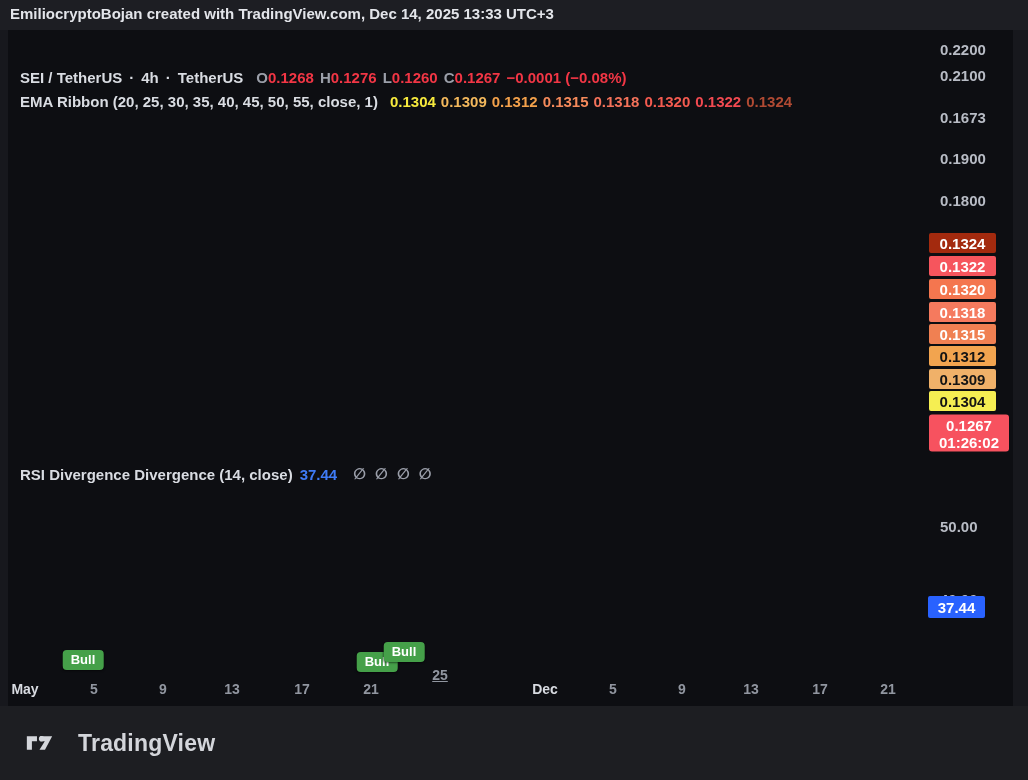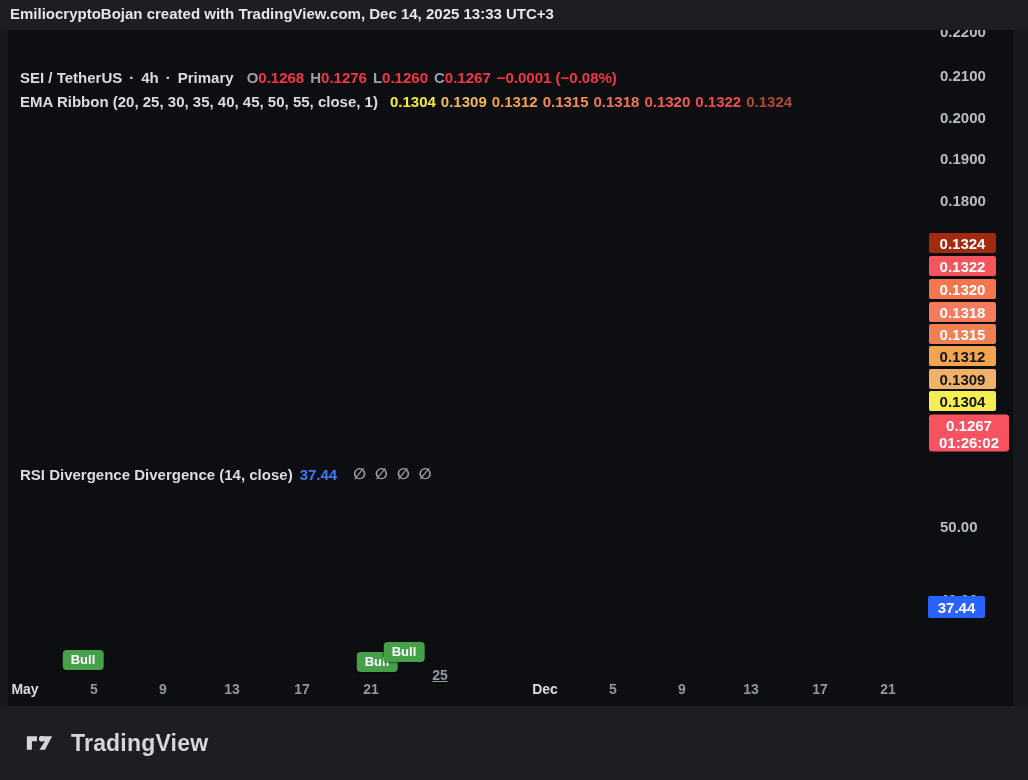--- a/index.html
+++ b/index.html
@@ -14,21 +14,21 @@
   .legend .val{font-weight:700;}
   .ohlc-k{color:#9b9fa9;font-weight:700;margin-left:6px;}
   .axis-label{position:absolute;left:932px;font-size:15px;font-weight:600;color:#b8bcc5;transform:translateY(-50%);z-index:4;}
   .chip{position:absolute;left:921px;width:67px;height:20px;border-radius:2px;font-size:15px;font-weight:700;display:flex;align-items:center;justify-content:center;transform:translateY(-50%);z-index:4;}
   .chip.current{width:80px;height:37px;flex-direction:column;line-height:17px;border-radius:3px;}
   .chip.rsi{width:57px;height:22px;border-radius:2px;}
   .time-label{position:absolute;font-size:14px;font-weight:600;color:#9196a0;transform:translateX(-50%);z-index:4;}
   .time-label.major{color:#d8dbe1;font-weight:700;}
   .bull{position:absolute;transform:translate(-50%,-50%);background:#45a049;color:#fff;font-size:13px;font-weight:700;padding:2px 8px 3px;border-radius:4px;z-index:4;box-shadow:0 1px 2px rgba(0,0,0,.5);}
   .footer{position:absolute;left:0;top:706px;width:1028px;height:74px;background:#1d1e22;z-index:5;display:flex;align-items:center;}
-  .footer .brand{display:flex;align-items:center;gap:18px;margin-left:26px;}
+  .footer .brand{display:flex;align-items:center;gap:25px;margin-left:26px;}
   .footer .brand-text{font-size:23px;font-weight:700;color:#d4d6db;letter-spacing:.2px;}
 </style>
 </head>
 <body>
 
 <div class="stage">
 
   <svg id="gfx" width="1028" height="780" viewBox="0 0 1028 780">
       <defs>
         <clipPath id="clip-price">
@@ -90,36 +90,36 @@
   <div class="topbar">
     <span>EmiliocryptoBojan created with TradingView.com, Dec 14, 2025 13:33 UTC+3</span>
   </div>
 
   <div class="widget">
     <div class="legend" style="top:39px;text-align:right;">
       <span class="dim">SEI / TetherUS</span>
         <span class="dim">·</span>
         <span class="dim">4h</span>
         <span class="dim">·</span>
-        <span class="dim">Primary</span>
+        <span class="dim">TetherUS</span>
       <span id="ohlc-vals"><span class="ohlc-k">O</span><span style="color: rgb(242, 54, 69);">0.1268</span><span class="ohlc-k">H</span><span style="color: rgb(242, 54, 69);">0.1276</span><span class="ohlc-k">L</span><span style="color: rgb(242, 54, 69);">0.1260</span><span class="ohlc-k">C</span><span style="color: rgb(242, 54, 69);">0.1267</span><span style="color: rgb(242, 54, 69); margin-left: 6px;">−0.0001 (−0.08%)</span></span>
     </div>
     <div class="legend" style="top:63px;text-align:center;">
       <span class="dim">EMA Ribbon (20, 25, 30, 35, 40, 45, 50, 55, close, 1)</span>
       <span id="ema-vals"><span style="color: rgb(247, 234, 61); margin-left: 5px; font-weight: 700;">0.1304</span><span style="color: rgb(243, 184, 92); margin-left: 5px; font-weight: 700;">0.1309</span><span style="color: rgb(243, 161, 75); margin-left: 5px; font-weight: 700;">0.1312</span><span style="color: rgb(245, 138, 91); margin-left: 5px; font-weight: 700;">0.1315</span><span style="color: rgb(244, 114, 90); margin-left: 5px; font-weight: 700;">0.1318</span><span style="color: rgb(244, 91, 80); margin-left: 5px; font-weight: 700;">0.1320</span><span style="color: rgb(242, 74, 81); margin-left: 5px; font-weight: 700;">0.1322</span><span style="color: rgb(176, 74, 51); margin-left: 5px; font-weight: 700;">0.1324</span></span>
     </div>
     <div class="legend" style="top:435px;">
       <span class="dim">RSI Divergence Divergence (14, close)</span>
       <span class="val" id="rsi-val" style="color: rgb(63, 123, 246);">37.44</span>
       <span id="rsi-empty"><span style="color: rgb(154, 158, 169); margin-left: 9px; font-weight: 600;">∅</span><span style="color: rgb(154, 158, 169); margin-left: 9px; font-weight: 600;">∅</span><span style="color: rgb(154, 158, 169); margin-left: 9px; font-weight: 600;">∅</span><span style="color: rgb(154, 158, 169); margin-left: 9px; font-weight: 600;">∅</span></span>
     </div>
     <div id="price-scale">
-        <div class="axis-label" style="top: 1px;">0.2200</div>
+        <div class="axis-label" style="top: 19px;">0.2200</div>
         <div class="axis-label" style="top: 45px;">0.2100</div>
-        <div class="axis-label" style="top: 87px;">0.2000</div>
+        <div class="axis-label" style="top: 87px;">0.1673</div>
         <div class="axis-label" style="top: 128px;">0.1900</div>
         <div class="axis-label" style="top: 170px;">0.1800</div>
         <div class="chip" style="background: rgb(163, 42, 14); color: rgb(255, 255, 255); top: 213px;">0.1324</div>
         <div class="chip" style="background: rgb(246, 85, 93); color: rgb(255, 255, 255); top: 236px;">0.1322</div>
         <div class="chip" style="background: rgb(244, 118, 79); color: rgb(255, 255, 255); top: 259px;">0.1320</div>
         <div class="chip" style="background: rgb(245, 122, 94); color: rgb(255, 255, 255); top: 282px;">0.1318</div>
         <div class="chip" style="background: rgb(240, 128, 82); color: rgb(255, 255, 255); top: 304px;">0.1315</div>
         <div class="chip" style="background: rgb(242, 164, 79); color: rgb(20, 20, 20); top: 326px;">0.1312</div>
         <div class="chip" style="background: rgb(240, 177, 105); color: rgb(20, 20, 20); top: 349px;">0.1309</div>
         <div class="chip" style="background: rgb(245, 238, 82); color: rgb(20, 20, 20); top: 371px;">0.1304</div>

